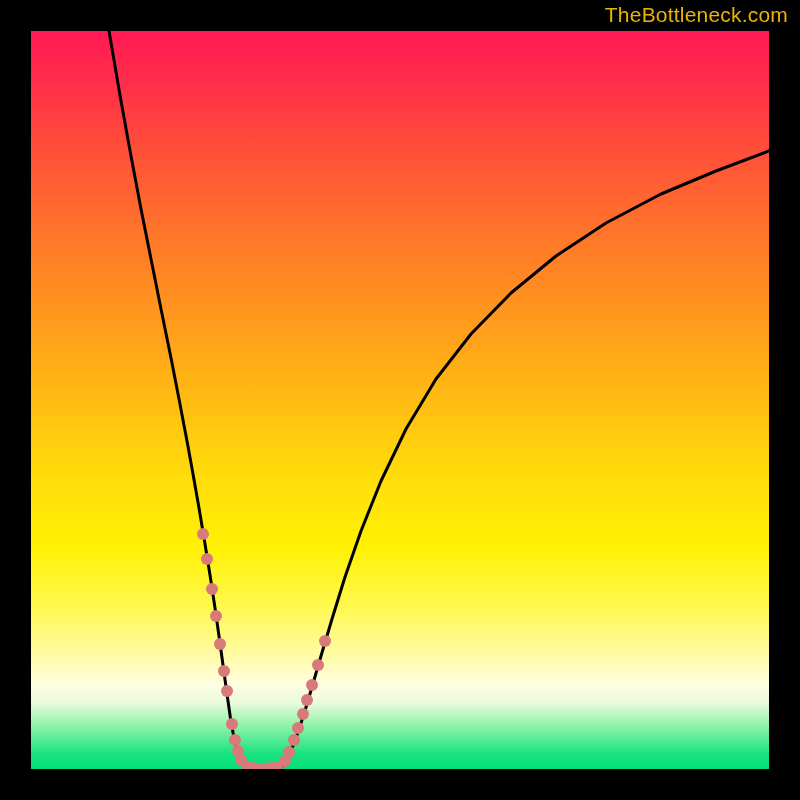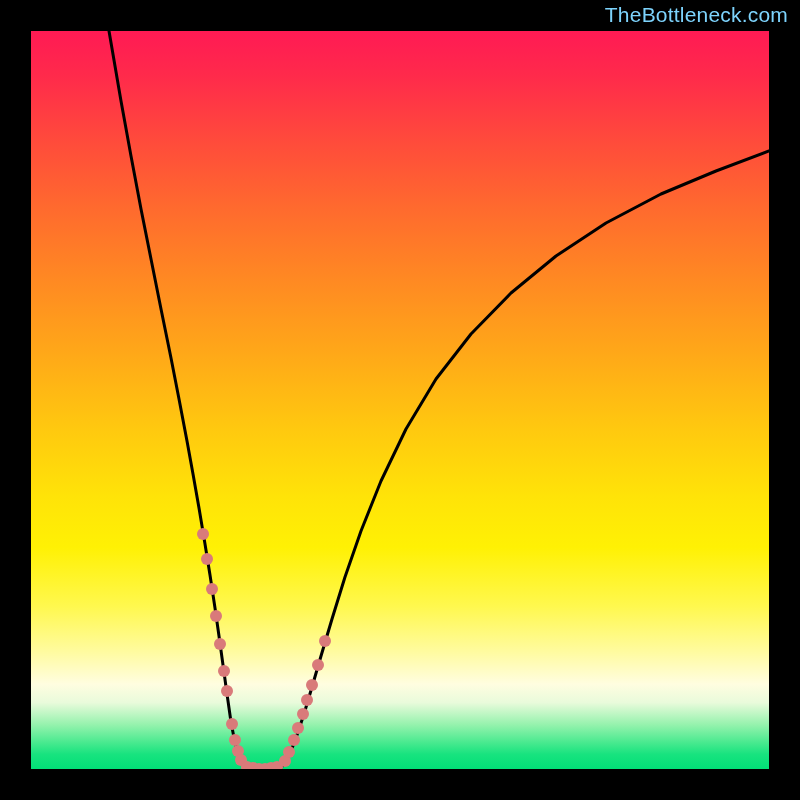--- a/index.html
+++ b/index.html
@@ -48,21 +48,21 @@
       #95f2ad 94%,
       #46e98e 96.5%,
       #18e37f 98%,
       #02df77 100%
     );
   }
   .watermark {
     position: absolute;
     top: 3px;
     right: 12px;
-    color: #7dd3fc;
+    color: #eab308;
     font-size: 21px;
     font-weight: 500;
     letter-spacing: 0.2px;
   }
   svg.curve {
     position: absolute;
     inset: 0;
     width: 738px;
     height: 738px;
   }

